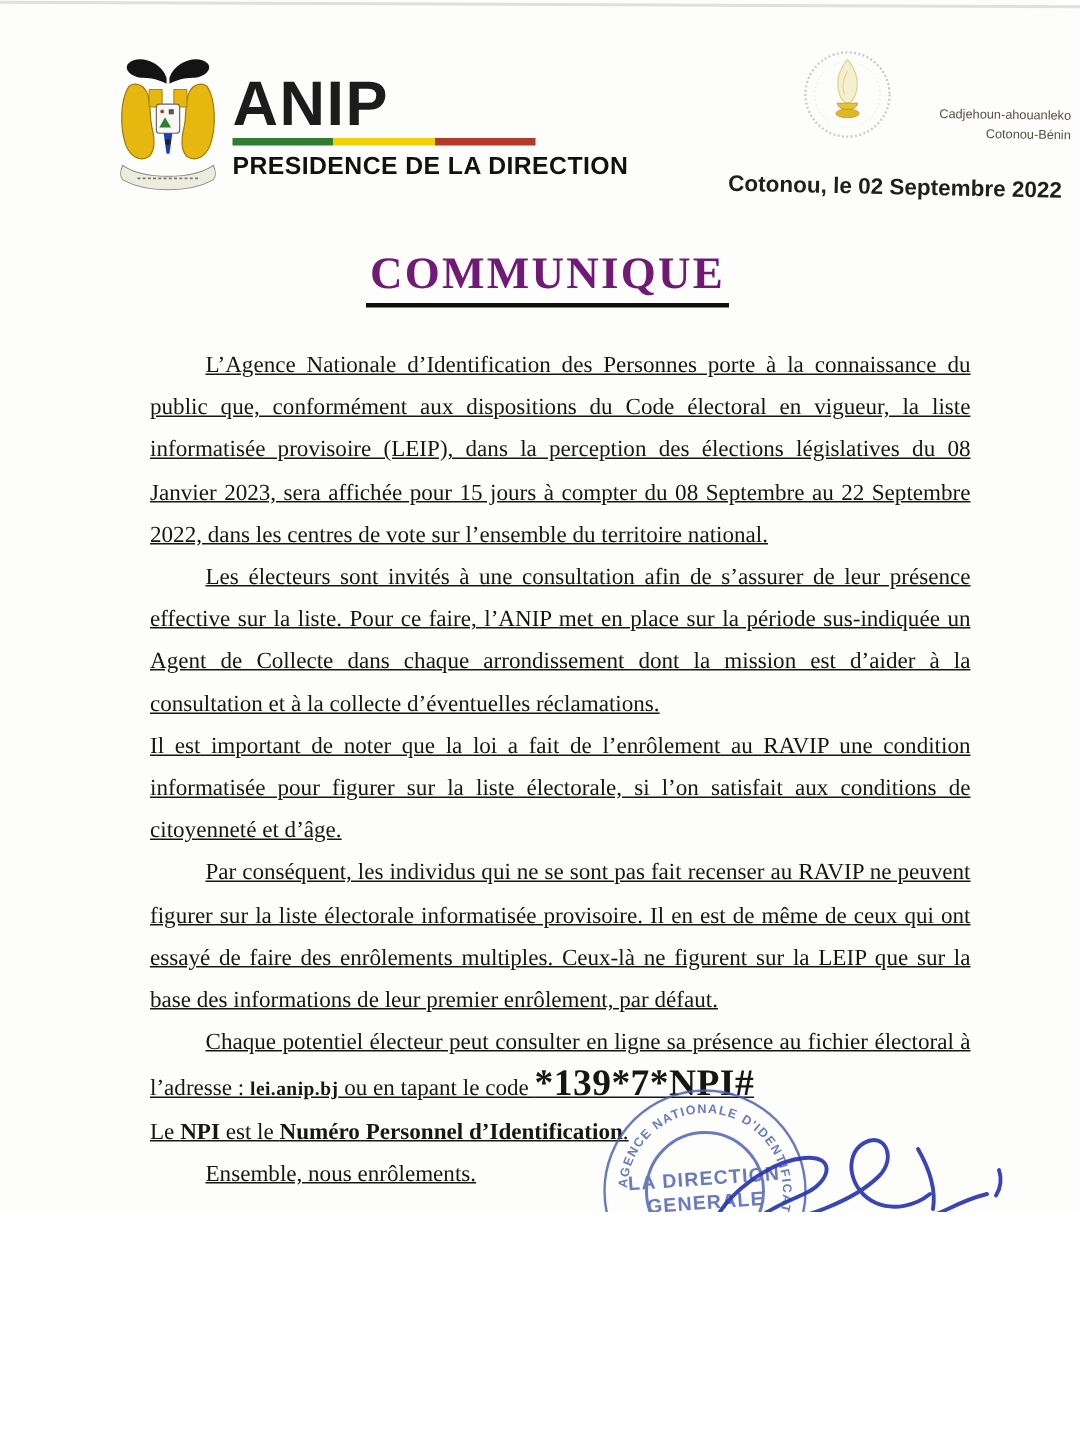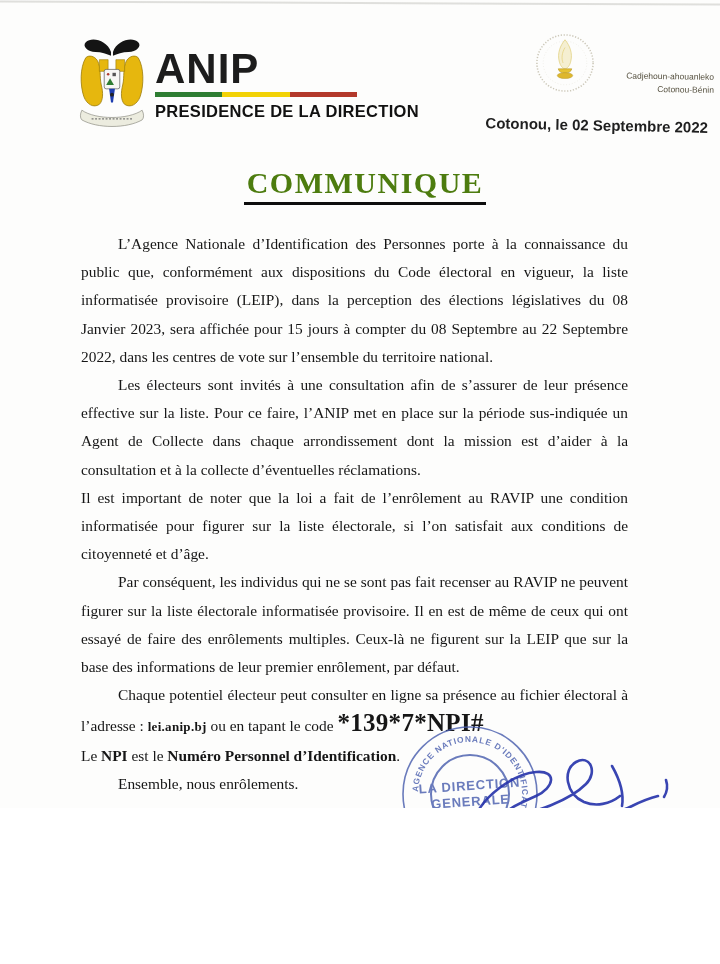--- a/index.html
+++ b/index.html
@@ -20,24 +20,24 @@
   .seal{position:absolute;left:534px;top:32px;width:62px;height:62px;opacity:.85;}
   .address{position:absolute;left:592px;top:70px;width:122px;text-align:right;
            font-family:"Liberation Sans",sans-serif;font-size:8.5px;line-height:13px;
            color:#55503f;transform:rotate(.8deg);}
   .date-line{position:absolute;left:436px;top:116px;width:272px;text-align:right;
              font-family:"Liberation Sans",sans-serif;font-size:15px;font-weight:700;
              color:#1f1f1f;transform:rotate(1.2deg);}
   
   .title-wrap{position:absolute;left:0;top:166px;width:720px;text-align:center;}
   .doc-title{display:inline-block;font-size:30px;font-weight:700;letter-spacing:1.5px;
-             color:#4d7c0f;border-bottom:3.5px solid #0d0d0d;padding:0 3px 2px;margin-left:10px;}
+             color:#701a75;border-bottom:3.5px solid #0d0d0d;padding:0 3px 2px;margin-left:10px;}
   
-  .body{position:absolute;left:81px;top:230px;width:547px;font-size:15.4px;
-        line-height:28.2px;text-align:justify;}
+  .body{position:absolute;left:100px;top:230px;width:547px;font-size:15.4px;
+        line-height:28.2px;text-align:justify;text-decoration:underline;}
   .body p{margin:0;}
   .indent{text-indent:37px;}
   .big-bold{font-weight:700;font-size:13px;letter-spacing:.3px;}
   .code{font-size:25px;}
   .b{font-weight:700;}
   
   .stamp{position:absolute;left:394px;top:718px;width:152px;height:152px;opacity:.82;}
   .stamp text{font-family:"Liberation Sans",sans-serif;}
   .stamp-ring{font-size:8.4px;font-weight:600;letter-spacing:.9px;}
   .stamp-bottom{font-size:9px;font-weight:700;letter-spacing:2px;}

